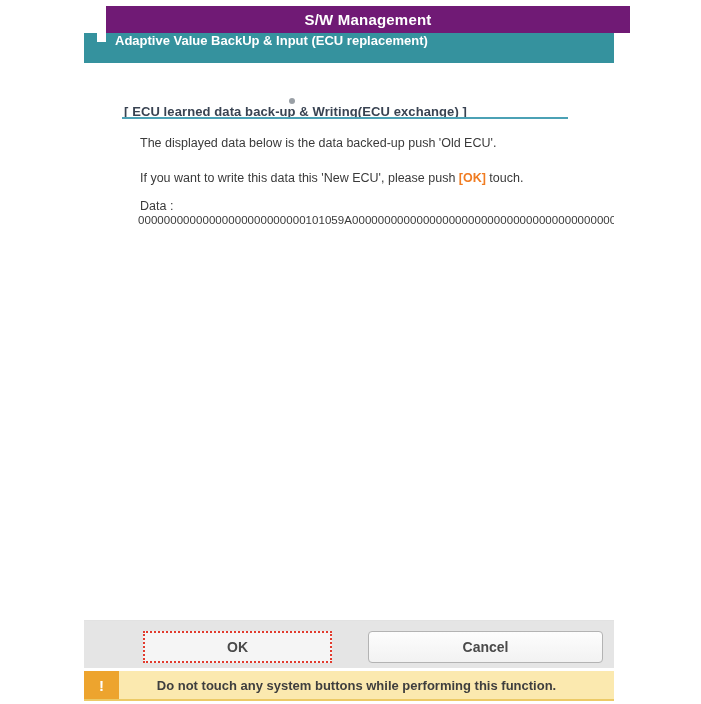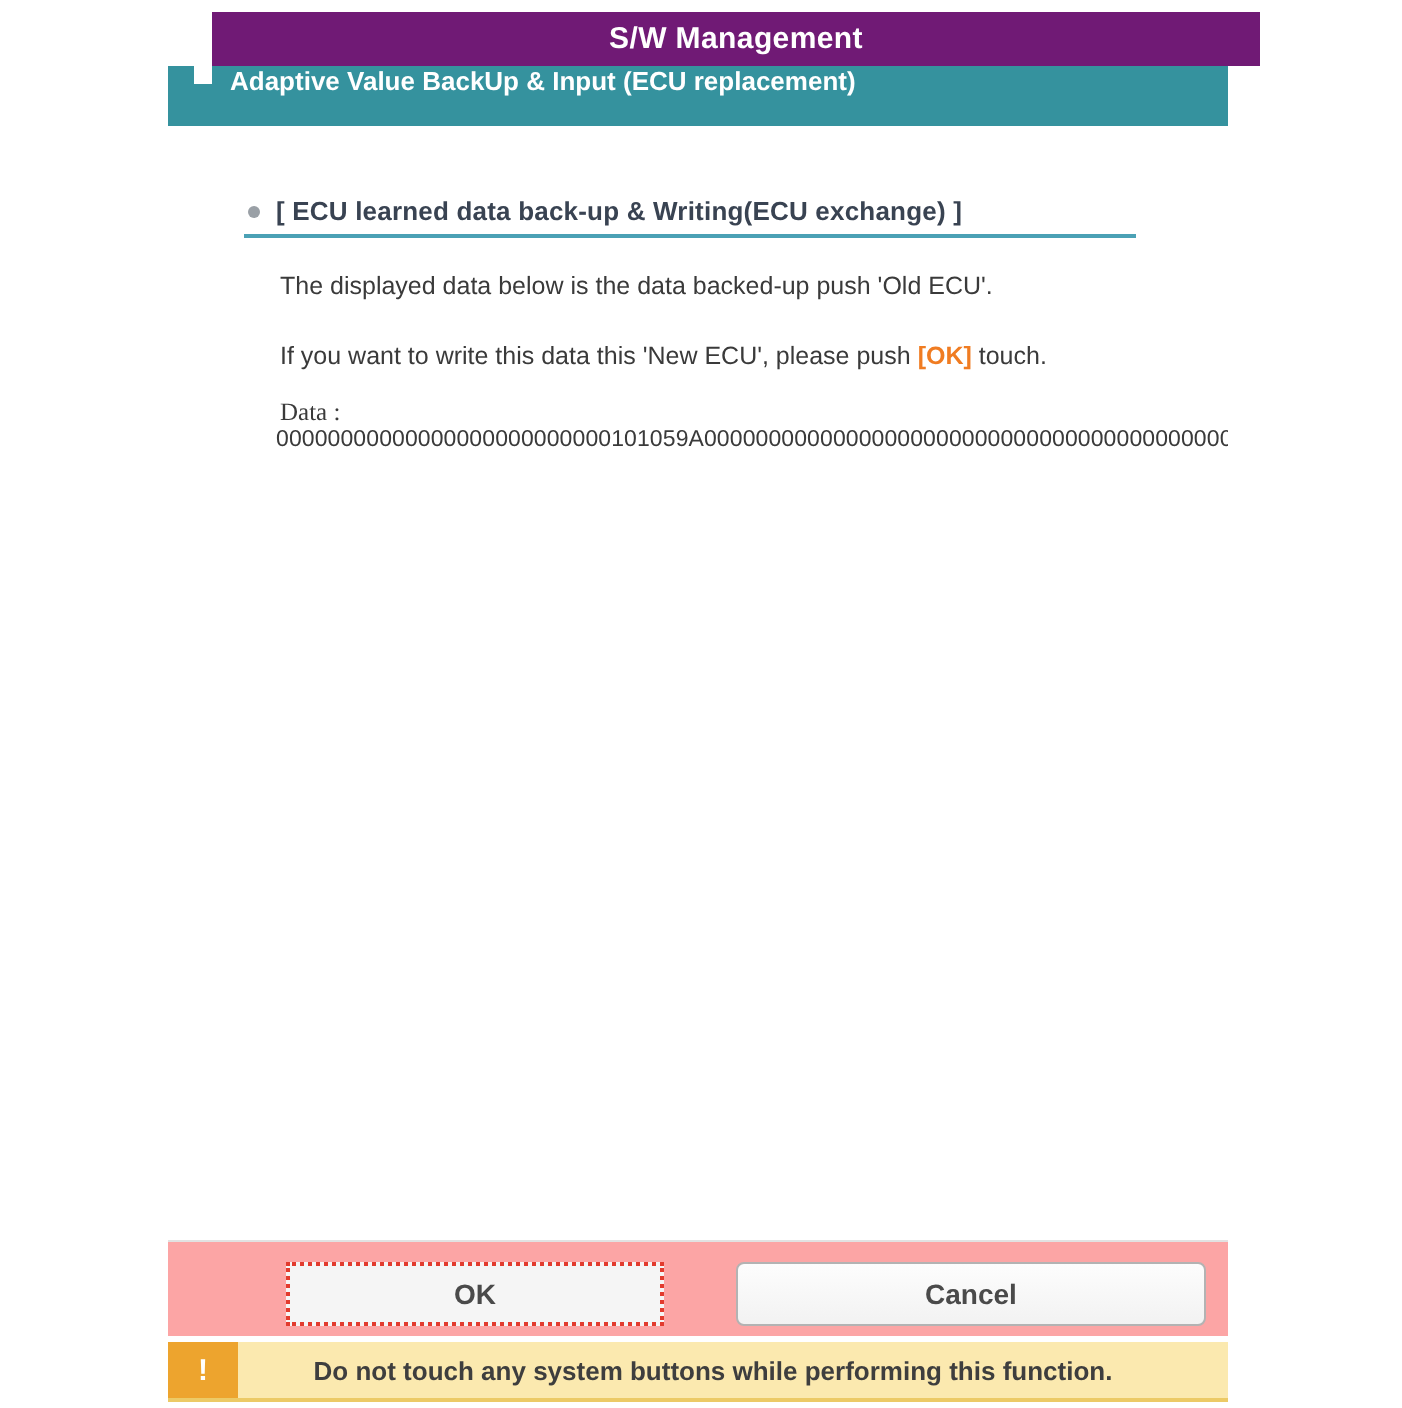--- a/index.html
+++ b/index.html
@@ -15,37 +15,37 @@
   }
   .subtitle-bar {
     position:absolute; left:84px; top:33px; width:530px; height:30px;
     background:#35929e; color:#ffffff; font-size:13px; font-weight:bold;
     display:flex; padding-left:13px;
   }
   .square-icon { display:inline-block; width:9px; height:9px; background:#ffffff; margin-right:9px; flex:0 0 auto; }
 
   
   .content { position:absolute; left:84px; top:63px; width:530px; height:557px; background:#ffffff; }
-  .section-head { position:absolute; left:40px; top:35px; display:flex; align-items:center; }
+  .section-head { position:absolute; left:40px; top:35px; display:flex; align-items:center;flex-direction:column; }
   .dot-icon { width:6px; height:6px; border-radius:50%; background:#9aa0a6; margin-right:8px; flex:0 0 auto; }
   .section-title { font-size:13px; font-weight:bold; color:#394352; letter-spacing:.1px; }
   .section-underline { position:absolute; left:38px; top:54px; width:446px; height:2px; background:#4ba1b5; }
   .p1 { position:absolute; left:56px; top:73px; font-size:12.5px; color:#3a3a3a; }
   .p2 { position:absolute; left:56px; top:108px; font-size:12.5px; color:#3a3a3a; }
   .ok-accent { color:#f07c22; font-weight:bold; }
-  .data-label { position:absolute; left:56px; top:136px; font-size:12.5px; color:#3a3a3a;font-family:Liberation Serif, serif; }
+  .data-label { position:absolute; left:56px; top:136px; font-size:12.5px; color:#3a3a3a; }
   .data-value {
     position:absolute; left:54px; top:151px; width:476px;
     font-size:11.5px; color:#3a3a3a; white-space:nowrap; overflow:hidden; letter-spacing:.05px;
   }
 
   
   .footer {
     position:absolute; left:84px; top:620px; width:530px; height:48px;
-    background:#fca5a5; border-top:1px solid #e2e2e2;
+    background:#e5e5e5; border-top:1px solid #e2e2e2;
   }
   .btn {
     position:absolute; top:10px; height:32px;
     display:flex; align-items:center; justify-content:center;
     font-size:14px; font-weight:bold; color:#4a4a4a; cursor:pointer;
   }
   .btn-ok {
     left:59px; width:189px; background:#f5f5f5;
     border:2px dotted #e23b2e;
   }

